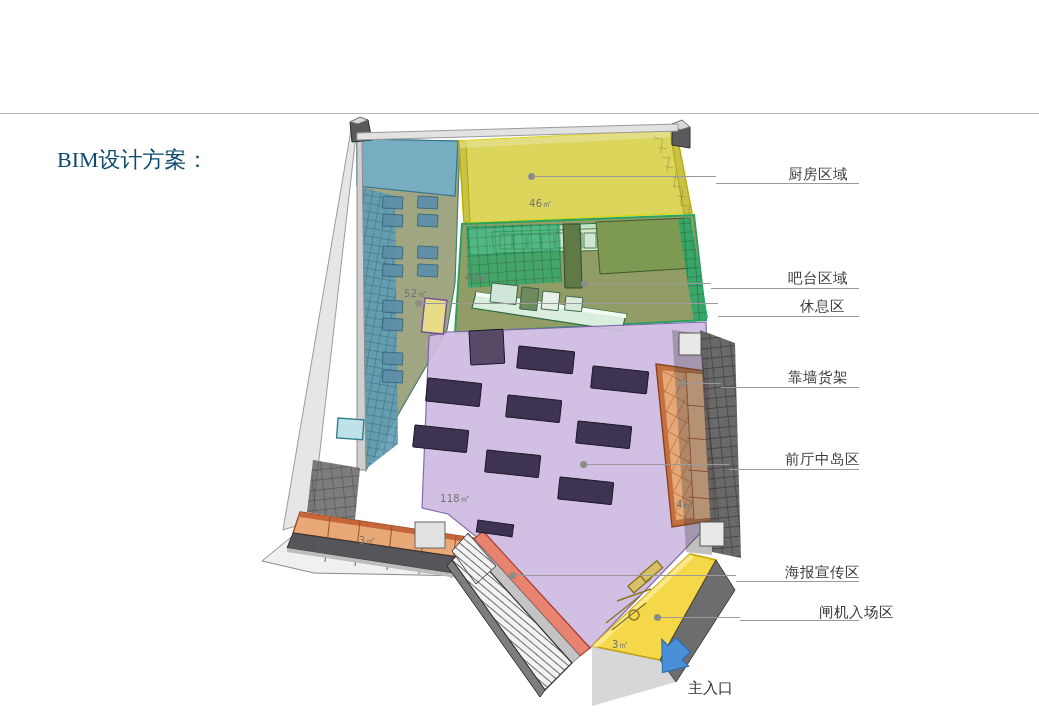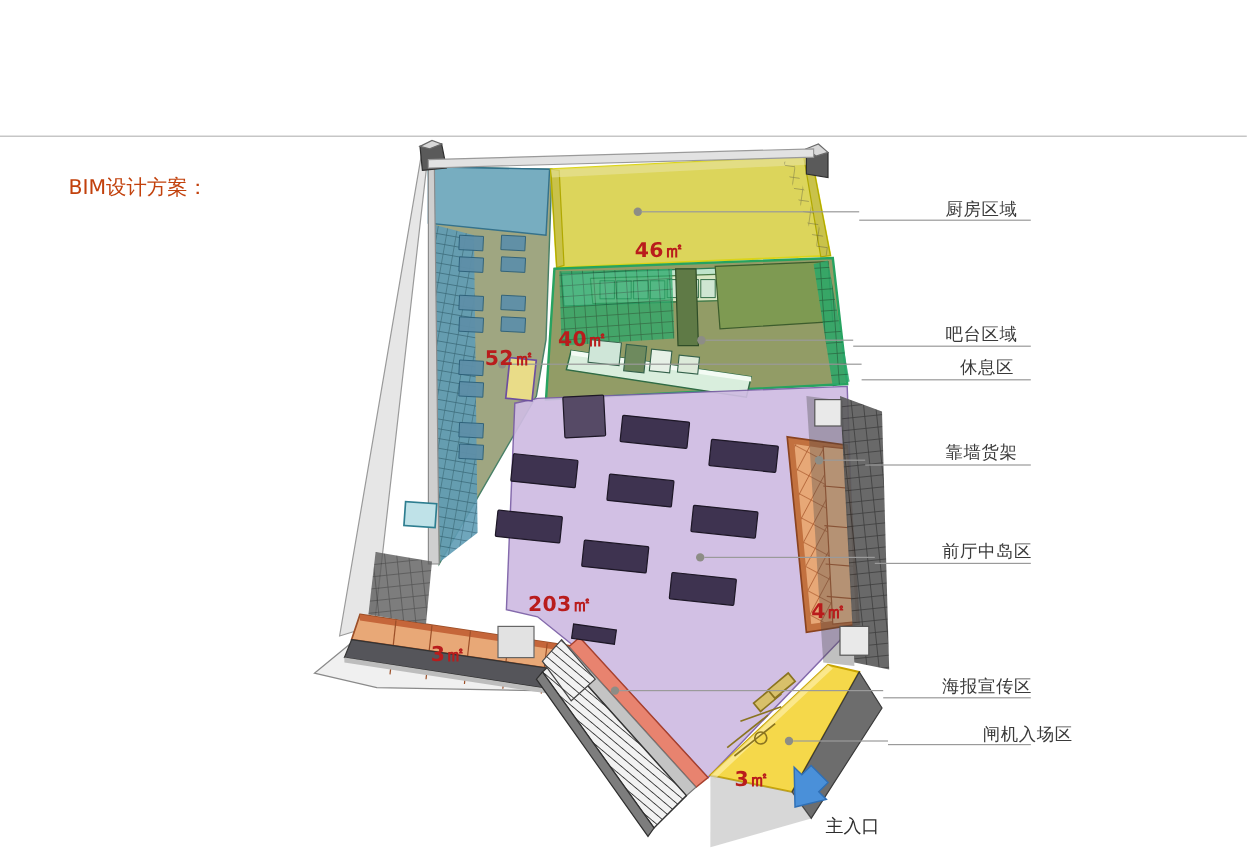--- a/index.html
+++ b/index.html
@@ -16,21 +16,21 @@
     position:absolute;left:102px;top:80px;
     font-size:25px;font-weight:bold;letter-spacing:1px;
     color:#E4811D;white-space:nowrap;
   }
   .title-rule{
     position:absolute;left:0;top:113px;width:1039px;height:1px;
     background:#b9b9b9;
   }
   .subtitle{
     position:absolute;left:57px;top:145px;
-    font-size:17px;color:#c2410c;white-space:nowrap;
+    font-size:22px;color:#0c4a6e;white-space:nowrap;font-family:Liberation Serif, serif;
   }
 
   
   #stage{position:absolute;left:0;top:0;width:1039px;height:720px;}
   #stage svg{display:block;}
 
   
   .callout{
     position:absolute;font-size:14.5px;color:#3a3a3a;white-space:nowrap;
     letter-spacing:.5px;
@@ -38,21 +38,21 @@
   .leader{
     position:absolute;height:1px;background:#9a9a9a;
   }
   .leader-dot{
     position:absolute;width:7px;height:7px;border-radius:50%;
     background:#8d8d86;
   }
 
   
   .area-tag{
-    position:absolute;font-size:17px;font-weight:bold;color:#b91c1c;
+    position:absolute;font-size:10px;font-weight:normal;color:#737373;
     white-space:nowrap;letter-spacing:.3px;
   }
 
   
   .entrance-label{
     position:absolute;font-size:15px;color:#2d2d2d;white-space:nowrap;
   }
 </style>
 </head>
 <body>
@@ -307,21 +307,21 @@
   <div class="area-tag" style="left:529px;top:197px;">
     <span>46</span><span>㎡</span>
   </div>
   <div class="area-tag" style="left:465px;top:271px;">
     <span>40</span><span>㎡</span>
   </div>
   <div class="area-tag" style="left:404px;top:287px;">
     <span>52</span><span>㎡</span>
   </div>
   <div class="area-tag" style="left:440px;top:492px;">
-    <span>203</span><span>㎡</span>
+    <span>118</span><span>㎡</span>
   </div>
   <div class="area-tag" style="left:676px;top:498px;">
     <span>4</span><span>㎡</span>
   </div>
   <div class="area-tag" style="left:359px;top:534px;">
     <span>3</span><span>㎡</span>
   </div>
   <div class="area-tag" style="left:612px;top:638px;">
     <span>3</span><span>㎡</span>
   </div>

